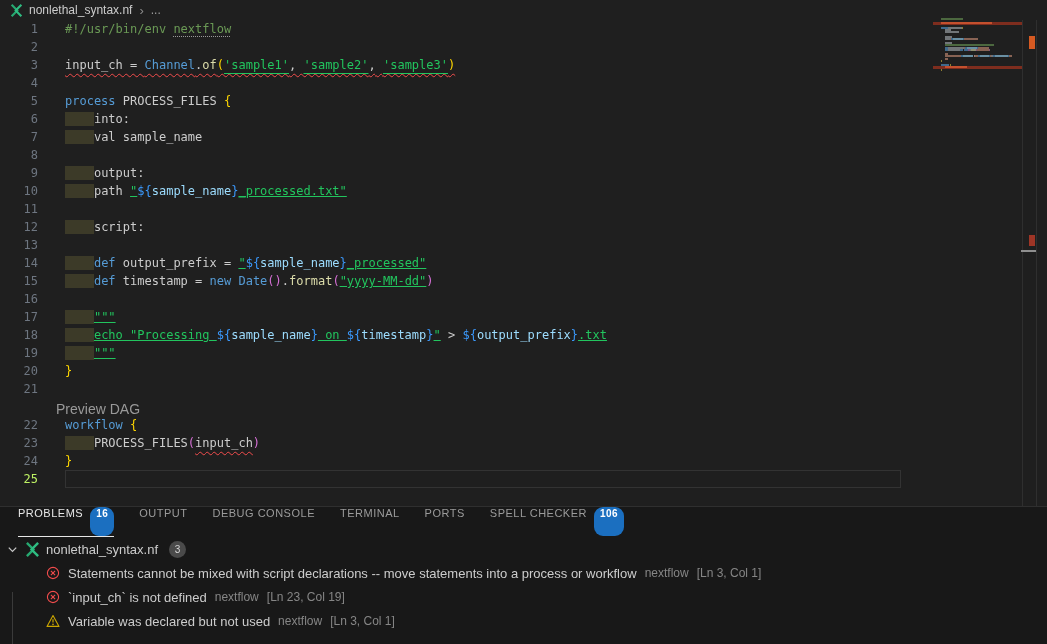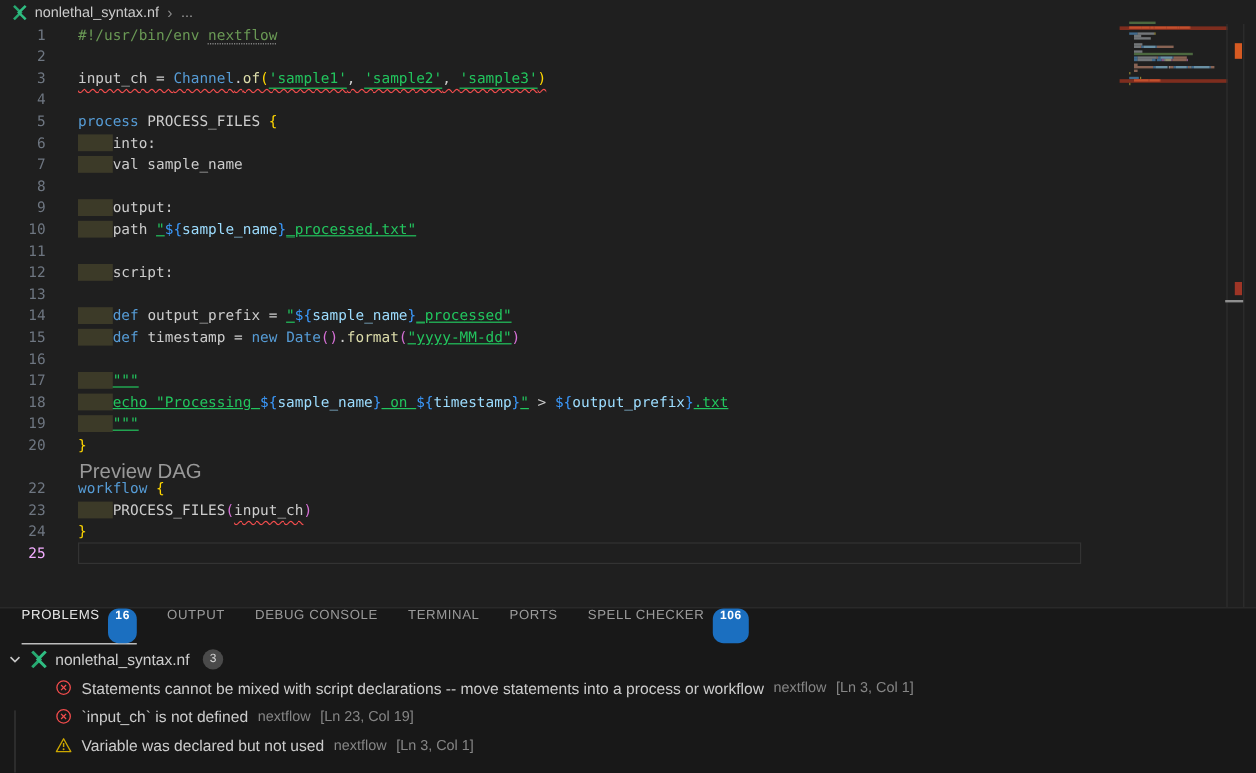--- a/index.html
+++ b/index.html
@@ -14,27 +14,27 @@
     color:#9d9d9d; font-size:12px; }
   .breadcrumb .fname { color:#cccccc; }
   .breadcrumb .sep { color:#8a8a8a; font-size:13px; margin:0 1px; }
   .nf-icon { display:inline-flex; }
   
   .editor { position:absolute; top:20px; left:0; width:1047px; height:486px;
     font-family:"DejaVu Sans Mono", monospace; font-size:12px; }
   .eline { position:relative; height:18px; white-space:pre; }
   .eline .ln { position:absolute; left:0; top:0; width:38px; text-align:right;
     color:#6e7681; line-height:18px; }
-  .eline.cur .ln { color:#f0abfc; }
+  .eline.cur .ln { color:#bef264; }
   .eline .code { position:absolute; left:65px; top:0; line-height:18px; color:#cccccc; }
   .curbox { position:absolute; left:65px; top:0; width:836px; height:18px;
     border:1px solid #333333; }
   .clrow { position:relative; height:18px; }
-  .clrow .cl { position:absolute; left:66px; top:3px;
-    font-family:"Liberation Sans", sans-serif; font-size:17px; color:#999999; cursor:pointer; }
+  .clrow .cl { position:absolute; left:56px; top:3px;
+    font-family:"Liberation Sans", sans-serif; font-size:14px; color:#999999; cursor:pointer; }
   .tok-com { color:#6a9955; } .tok-comdot { color:#6a9955;
     text-decoration:underline dotted #9a9a9a 1px; text-underline-offset:3px; }
   .tok-kw { color:#569cd6; } .tok-text { color:#cccccc; }
   .tok-str { color:#22c55e;text-decoration:underline; } .tok-fn { color:#dcdcaa; }
   .tok-b1 { color:#ffd700; } .tok-b2 { color:#d670d6; }
   .tok-b3 { color:#3b99fc; } .tok-iv { color:#9cdcfe; }
   .tok-sqtext { color:#cccccc; }
   .sq { text-decoration:underline wavy #f14c4c 1px; text-underline-offset:4px;
     text-decoration-skip-ink:none; }
   .ind { background:#3c3a28; }
@@ -97,20 +97,21 @@
         <div class="eline"><span class="ln">11</span><span class="code"></span></div>
         <div class="eline"><span class="ln">12</span><span class="code"><span class="ind">    </span><span class="tok-text">script:</span></span></div>
         <div class="eline"><span class="ln">13</span></div>
         <div class="eline"><span class="ln">14</span><span class="code"><span class="ind">    </span><span class="tok-kw">def</span><span class="tok-text"> output_prefix = </span><span class="tok-str">"</span><span class="tok-b3">${</span><span class="tok-iv">sample_name</span><span class="tok-b3">}</span><span class="tok-str">_processed"</span></span></div>
         <div class="eline"><span class="ln">15</span><span class="code"><span class="ind">    </span><span class="tok-kw">def</span><span class="tok-text"> timestamp = </span><span class="tok-kw">new</span><span class="tok-text"> </span><span class="tok-kw">Date</span><span class="tok-b2">()</span><span class="tok-text">.</span><span class="tok-fn">format</span><span class="tok-b2">(</span><span class="tok-str">"yyyy-MM-dd"</span><span class="tok-b2">)</span></span></div>
         <div class="eline"><span class="ln">16</span><span class="code"></span></div>
         <div class="eline"><span class="ln">17</span><span class="code"><span class="ind">    </span><span class="tok-str">"""</span></span></div>
         <div class="eline"><span class="ln">18</span><span class="code"><span class="ind">    </span><span class="tok-str">echo "Processing </span><span class="tok-b3">${</span><span class="tok-iv">sample_name</span><span class="tok-b3">}</span><span class="tok-str"> on </span><span class="tok-b3">${</span><span class="tok-iv">timestamp</span><span class="tok-b3">}</span><span class="tok-str">"</span><span class="tok-text"> &gt; </span><span class="tok-b3">${</span><span class="tok-iv">output_prefix</span><span class="tok-b3">}</span><span class="tok-str">.txt</span></span></div>
         <div class="eline"><span class="ln">19</span><span class="code"><span class="ind">    </span><span class="tok-str">"""</span></span></div>
         <div class="eline"><span class="ln">20</span><span class="code"><span class="tok-b1">}</span></span></div>
+        <div class="eline"><span class="ln">21</span><span class="code"></span></div>
         <div class="clrow">
           <span class="cl">Preview DAG</span>
         </div>
         <div class="eline"><span class="ln">22</span><span class="code"><span class="tok-kw">workflow</span><span class="tok-text"> </span><span class="tok-b1">{</span></span></div>
         <div class="eline"><span class="ln">23</span><span class="code"><span class="ind">    </span><span class="tok-text">PROCESS_FILES</span><span class="tok-b2">(</span><span class="tok-sqtext sq">input_ch</span><span class="tok-b2">)</span></span></div>
         <div class="eline"><span class="ln">24</span><span class="code"><span class="tok-b1">}</span></span></div>
         <div class="eline cur"><span class="ln">25</span><div class="curbox"></div><span class="code"></span></div>
       </div>
   </div>
 

